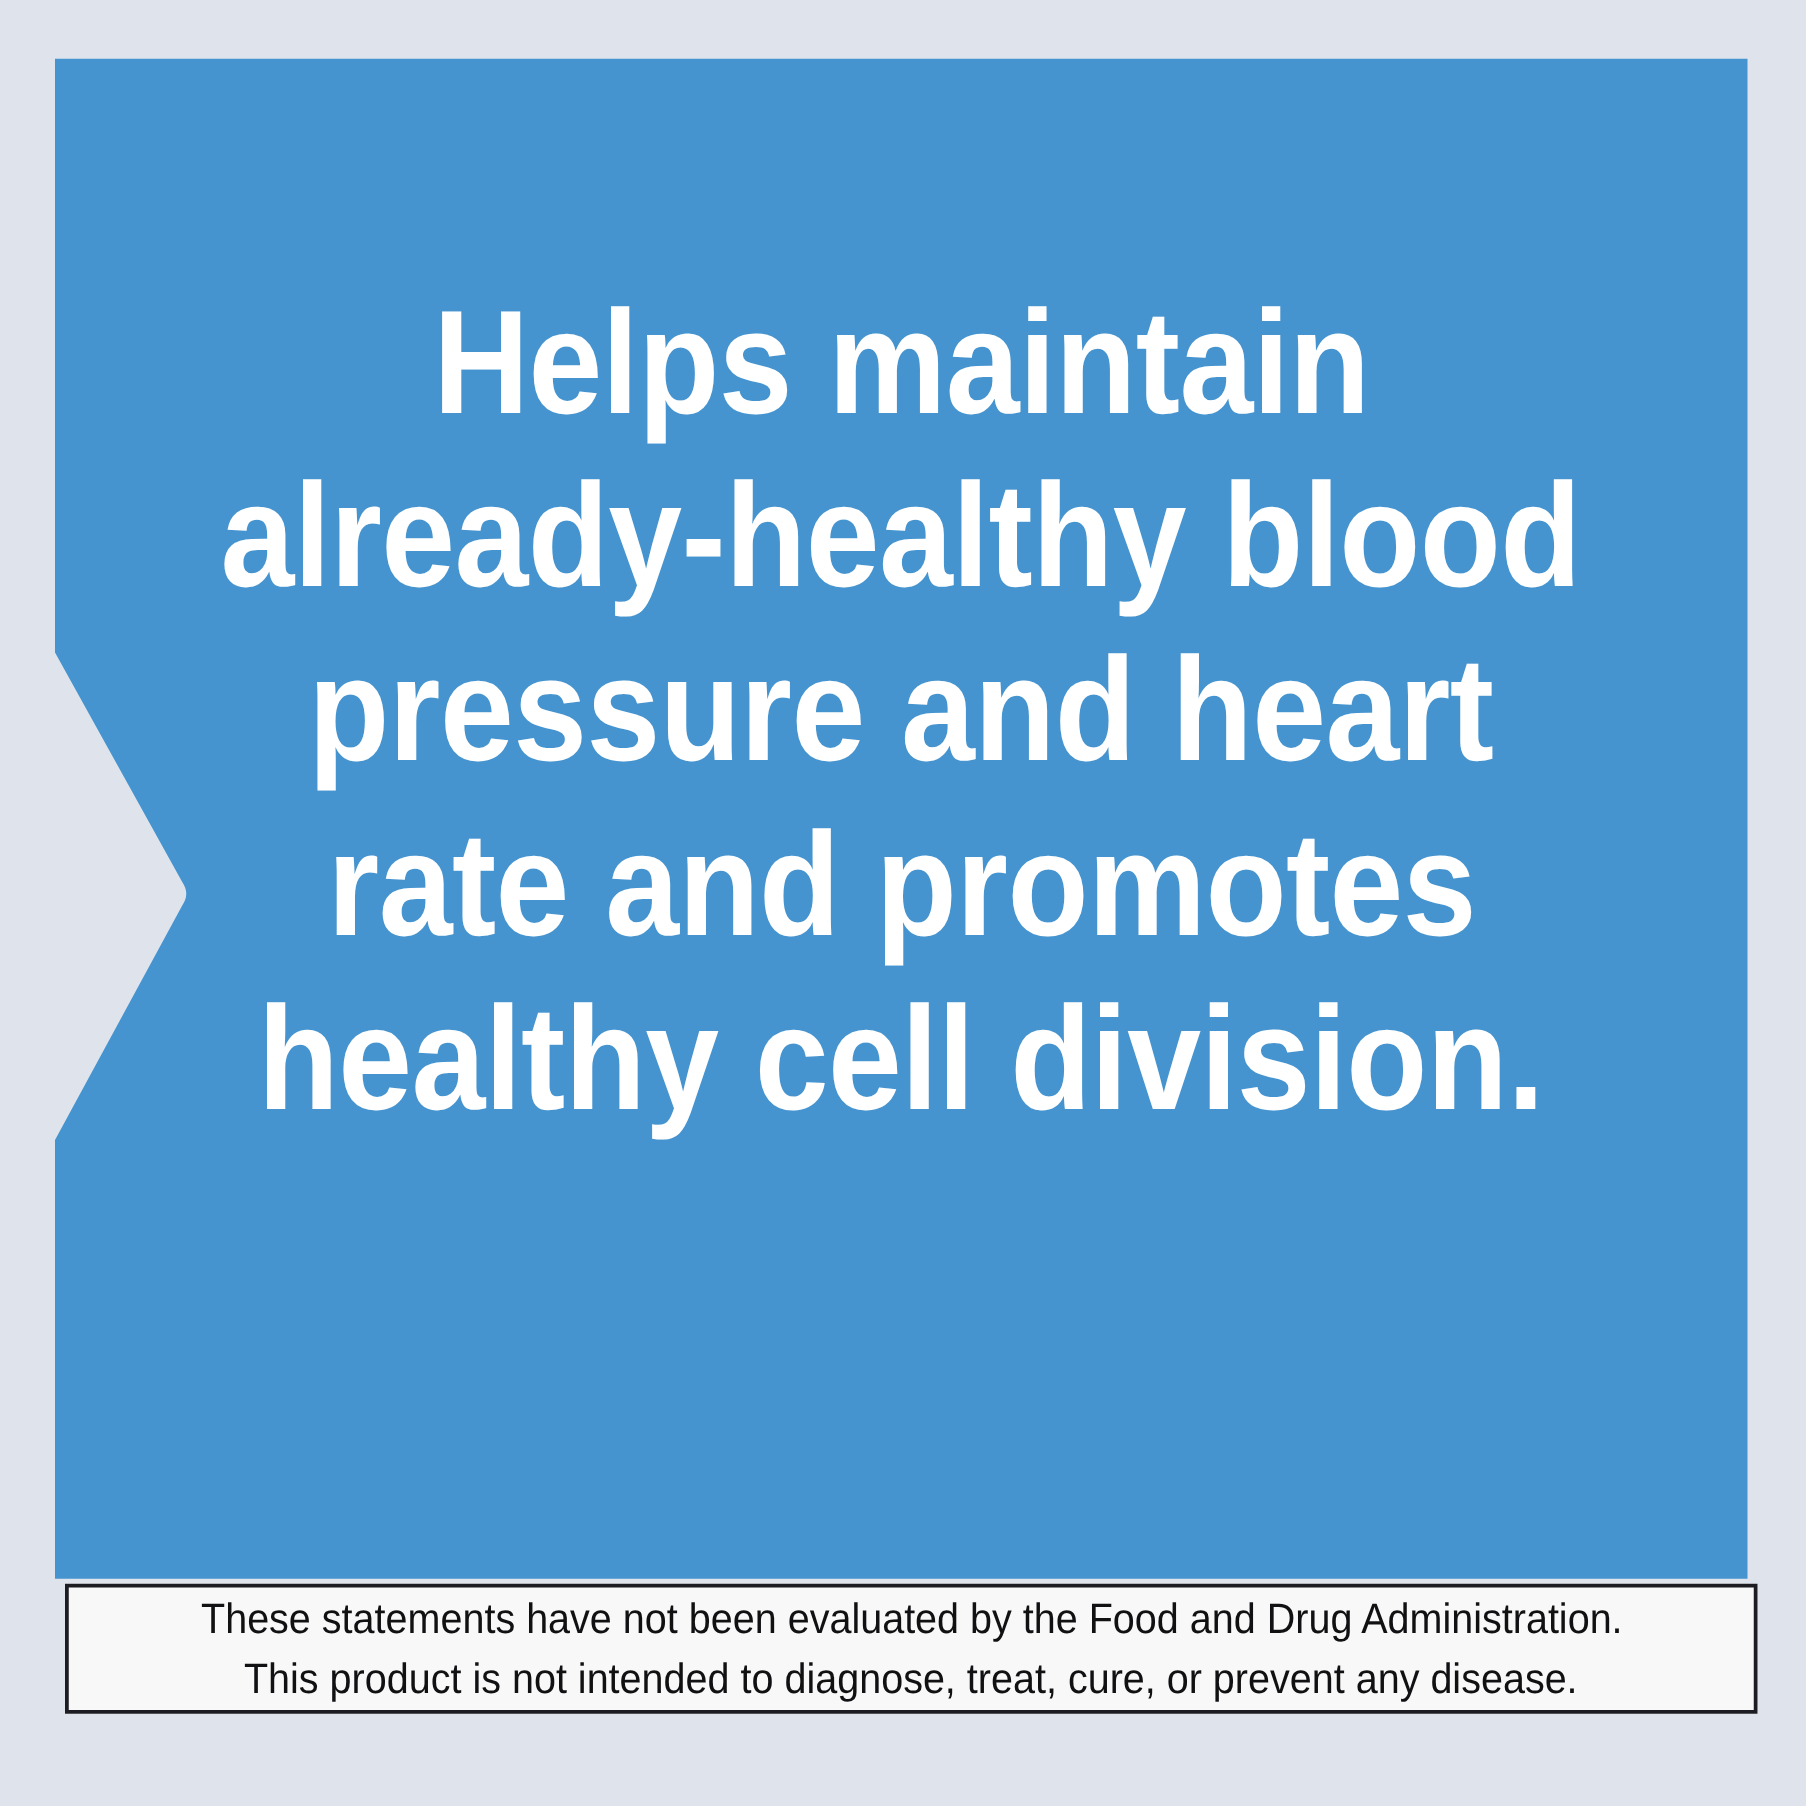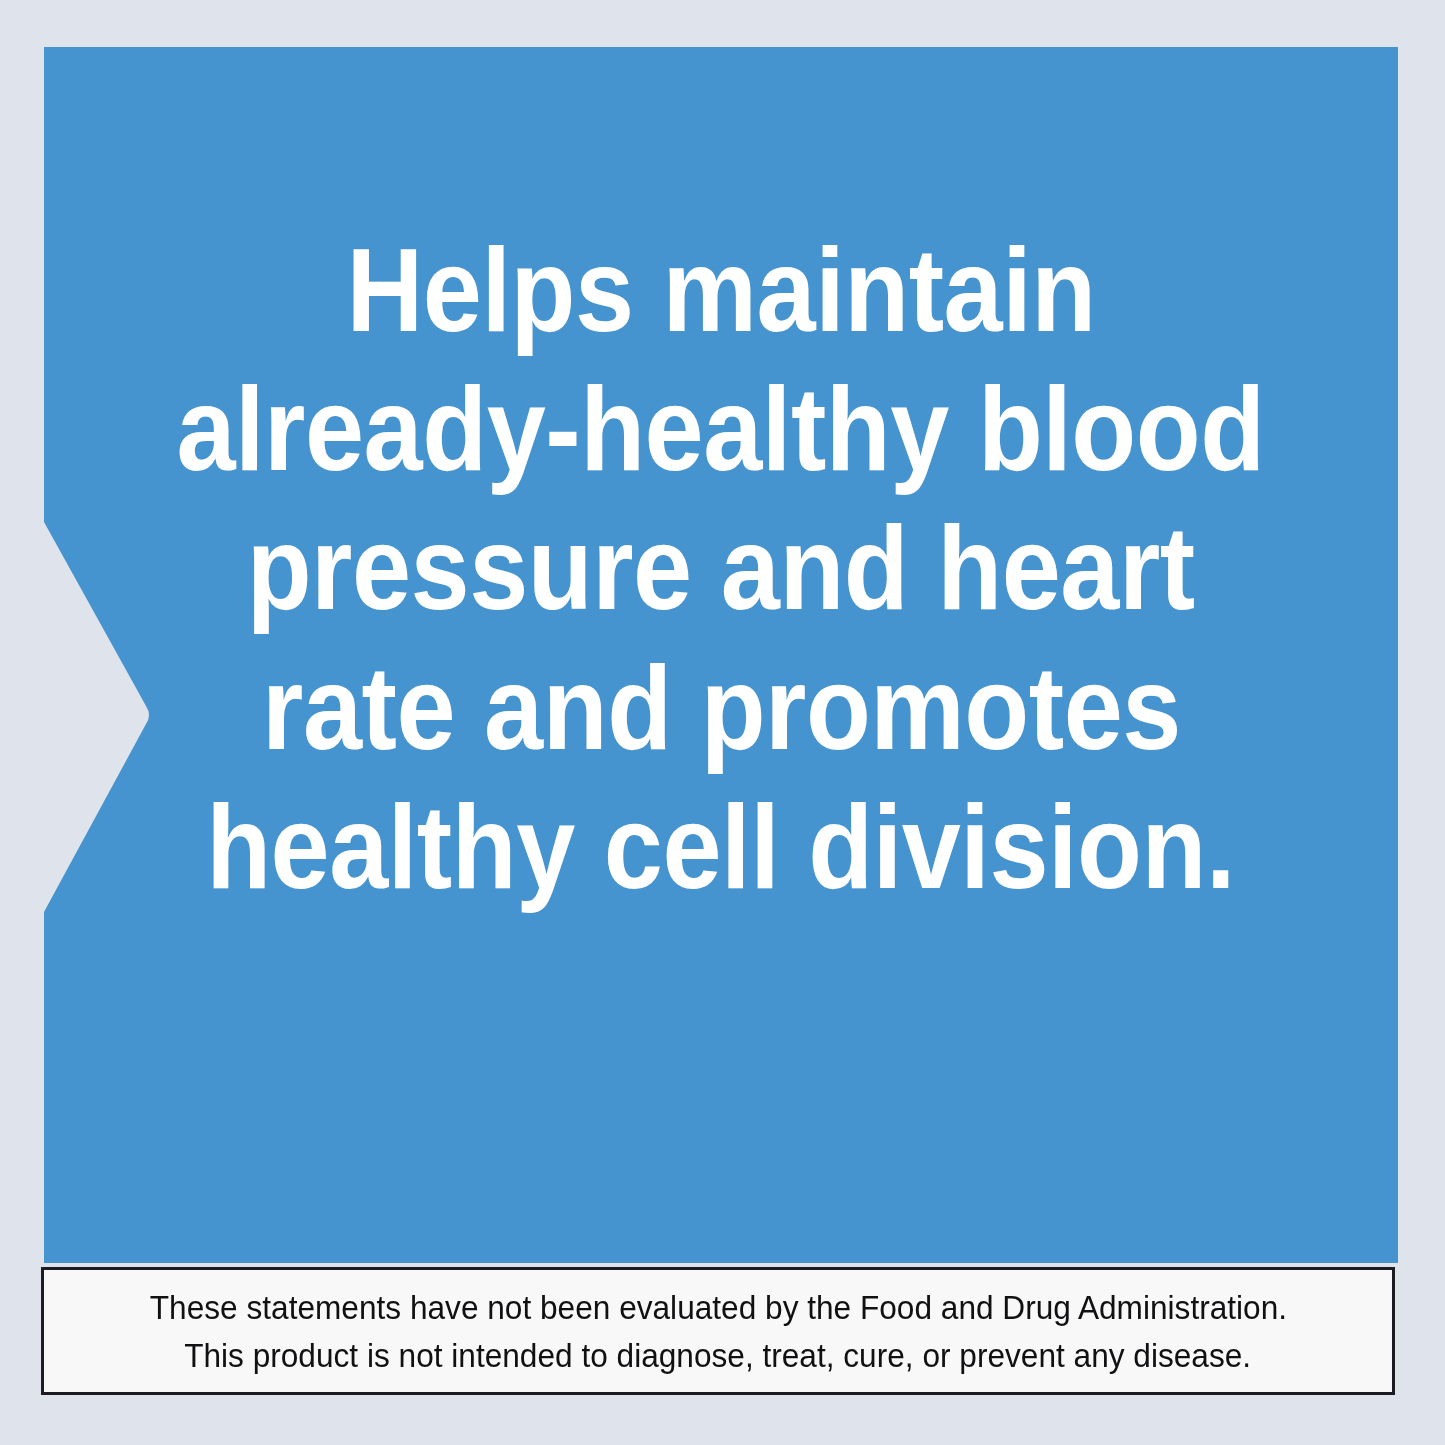--- a/index.html
+++ b/index.html
@@ -61,24 +61,24 @@
     line-height: 1.18;
     letter-spacing: -0.5px;
     white-space: nowrap;
     transform: scaleX(0.90);
     transform-origin: center center;
   }
 
   
   #disclaimer-box {
     position: absolute;
-    left: 41px;
+    left: 52px;
     top: 1267px;
     width: 1354px;
-    height: 128px;
+    height: 104px;
     box-sizing: border-box;
     background: #f8f8f8;
     border: 3px solid #1c1c22;
     display: flex;
     flex-direction: column;
     align-items: center;
     justify-content: center;
   }
   #disclaimer-box .dline {
     color: #111114;

